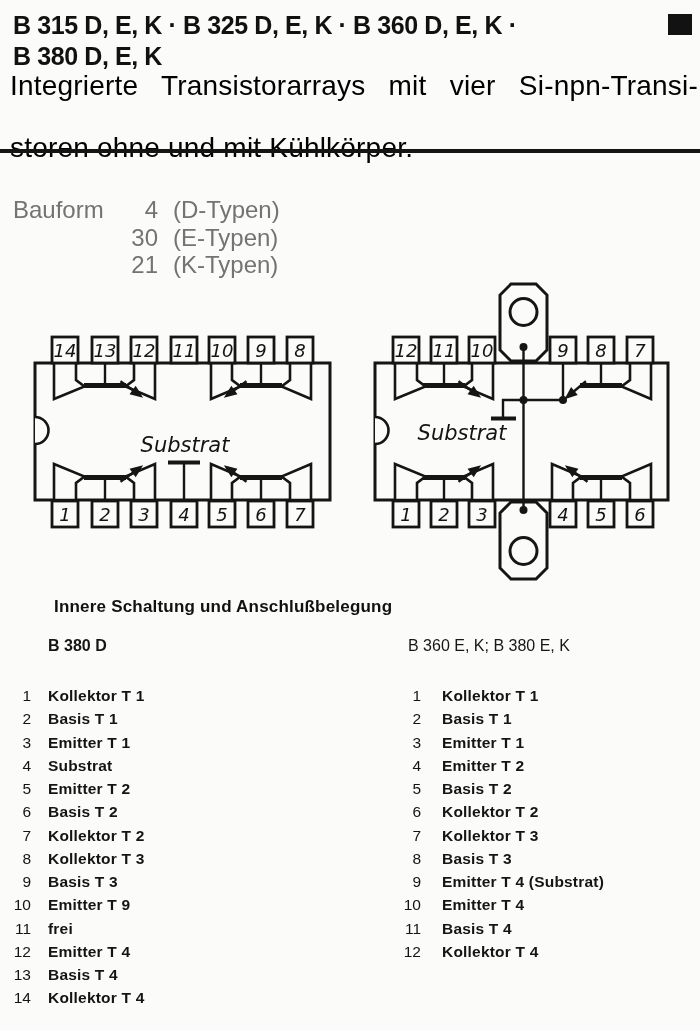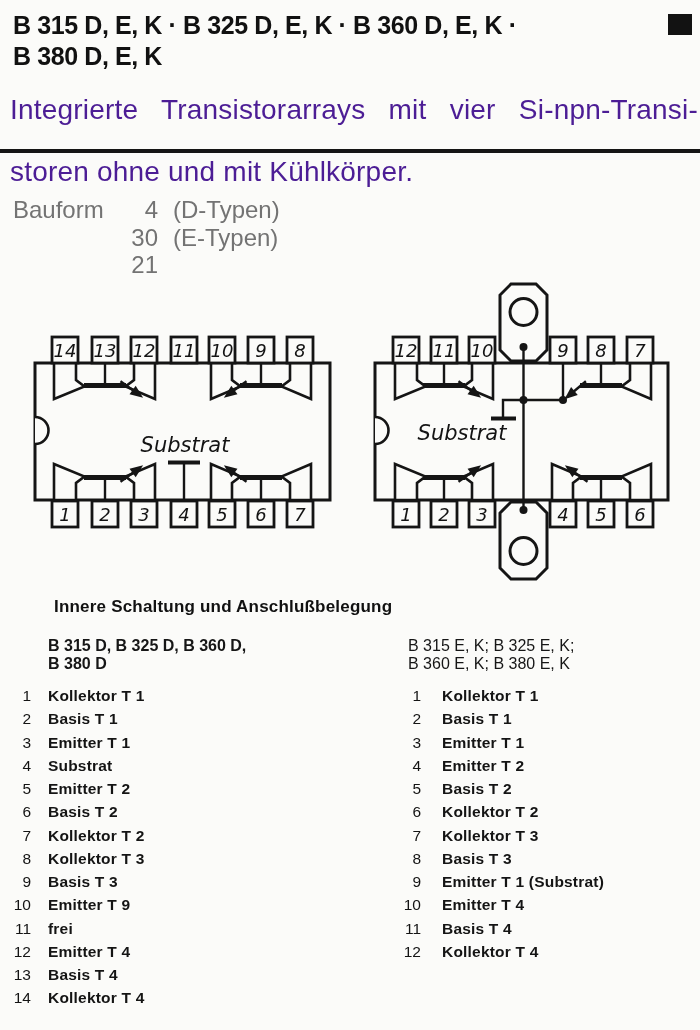--- a/index.html
+++ b/index.html
@@ -8,22 +8,22 @@
     background:#fbfbf9;color:#161616;overflow:hidden;
     font-family:"Liberation Sans", sans-serif;
   }
   .abs{position:absolute;}
   .title-line{
     left:13px;font-weight:700;font-size:25px;letter-spacing:-0.4px;
     white-space:nowrap;color:#111;
   }
   .mark-square{left:668px;top:14px;width:24px;height:21px;background:#121212;}
   .subtitle{
-    left:10px;top:94px;width:688px;font-size:28px;line-height:31px;
-    font-weight:400;color:#4c1d95;letter-spacing:0.2px;
+    left:10px;top:70px;width:688px;font-size:28px;line-height:31px;
+    font-weight:400;color:#000000;letter-spacing:0.2px;
   }
   .just{text-align:justify;}
   .just::after{content:"";display:inline-block;width:100%;}
   .rule{left:0;top:149px;width:700px;height:4px;background:#151515;}
   .bauform{left:13px;top:196px;display:flex;font-size:24px;line-height:27.5px;color:#737373;}
   .bauform .bf-label{width:100px;}
   .bf-rows{margin-left:13px;}
   .bf-row{display:flex;}
   .bf-num{display:inline-block;width:32px;text-align:right;}
   .bf-text{margin-left:15px;}
@@ -66,20 +66,21 @@
       <div class="bf-row">
         <span class="bf-num">4</span>
         <span class="bf-text">(D-Typen)</span>
       </div>
       <div class="bf-row">
         <span class="bf-num">30</span>
         <span class="bf-text">(E-Typen)</span>
       </div>
       <div class="bf-row">
         <span class="bf-num">21</span>
+        <span class="bf-text">(K-Typen)</span>
       </div>
     </div>
   </div>
 
   <svg class="abs" style="left:0;top:0;" width="700" height="1030" viewBox="0 0 700 1030" fill="none" stroke="#151515">
 
     <g>
       <rect x="35" y="363" width="295" height="137" fill="#fbfbf9" stroke-width="3"></rect>
       <path d="M 35,417 A 13.5,13.5 0 0 1 35,444" fill="#fbfbf9" stroke-width="2.6"></path>
 
@@ -265,25 +266,23 @@
         <text class="pin-digit" stroke="none" x="563" y="521" text-anchor="middle">4</text>
         <text class="pin-digit" stroke="none" x="601" y="521" text-anchor="middle">5</text>
         <text class="pin-digit" stroke="none" x="640" y="521" text-anchor="middle">6</text>
       </g>
     </g>
   </svg>
 
   <div class="abs section-heading">Innere Schaltung und Anschlußbelegung</div>
 
   <div class="abs group-title gt-left">
-    <div>B 315 D, B 325 D, B 360 D,</div>
     <div>B 380 D</div>
   </div>
   <div class="abs group-title gt-right">
-    <div>B 315 E, K; B 325 E, K;</div>
     <div>B 360 E, K; B 380 E, K</div>
   </div>
 
   <div class="abs pin-list pl-left">
     <div class="prow">
         <span class="pnum">1</span>
         <span class="plabel">Kollektor T 1</span>
       </div>
     <div class="prow">
         <span class="pnum">2</span>
@@ -367,21 +366,21 @@
     <div class="prow">
         <span class="pnum">7</span>
         <span class="plabel">Kollektor T 3</span>
       </div>
     <div class="prow">
         <span class="pnum">8</span>
         <span class="plabel">Basis T 3</span>
       </div>
     <div class="prow">
         <span class="pnum">9</span>
-        <span class="plabel">Emitter T 1 (Substrat)</span>
+        <span class="plabel">Emitter T 4 (Substrat)</span>
       </div>
     <div class="prow">
         <span class="pnum">10</span>
         <span class="plabel">Emitter T 4</span>
       </div>
     <div class="prow">
         <span class="pnum">11</span>
         <span class="plabel">Basis T 4</span>
       </div>
     <div class="prow">

